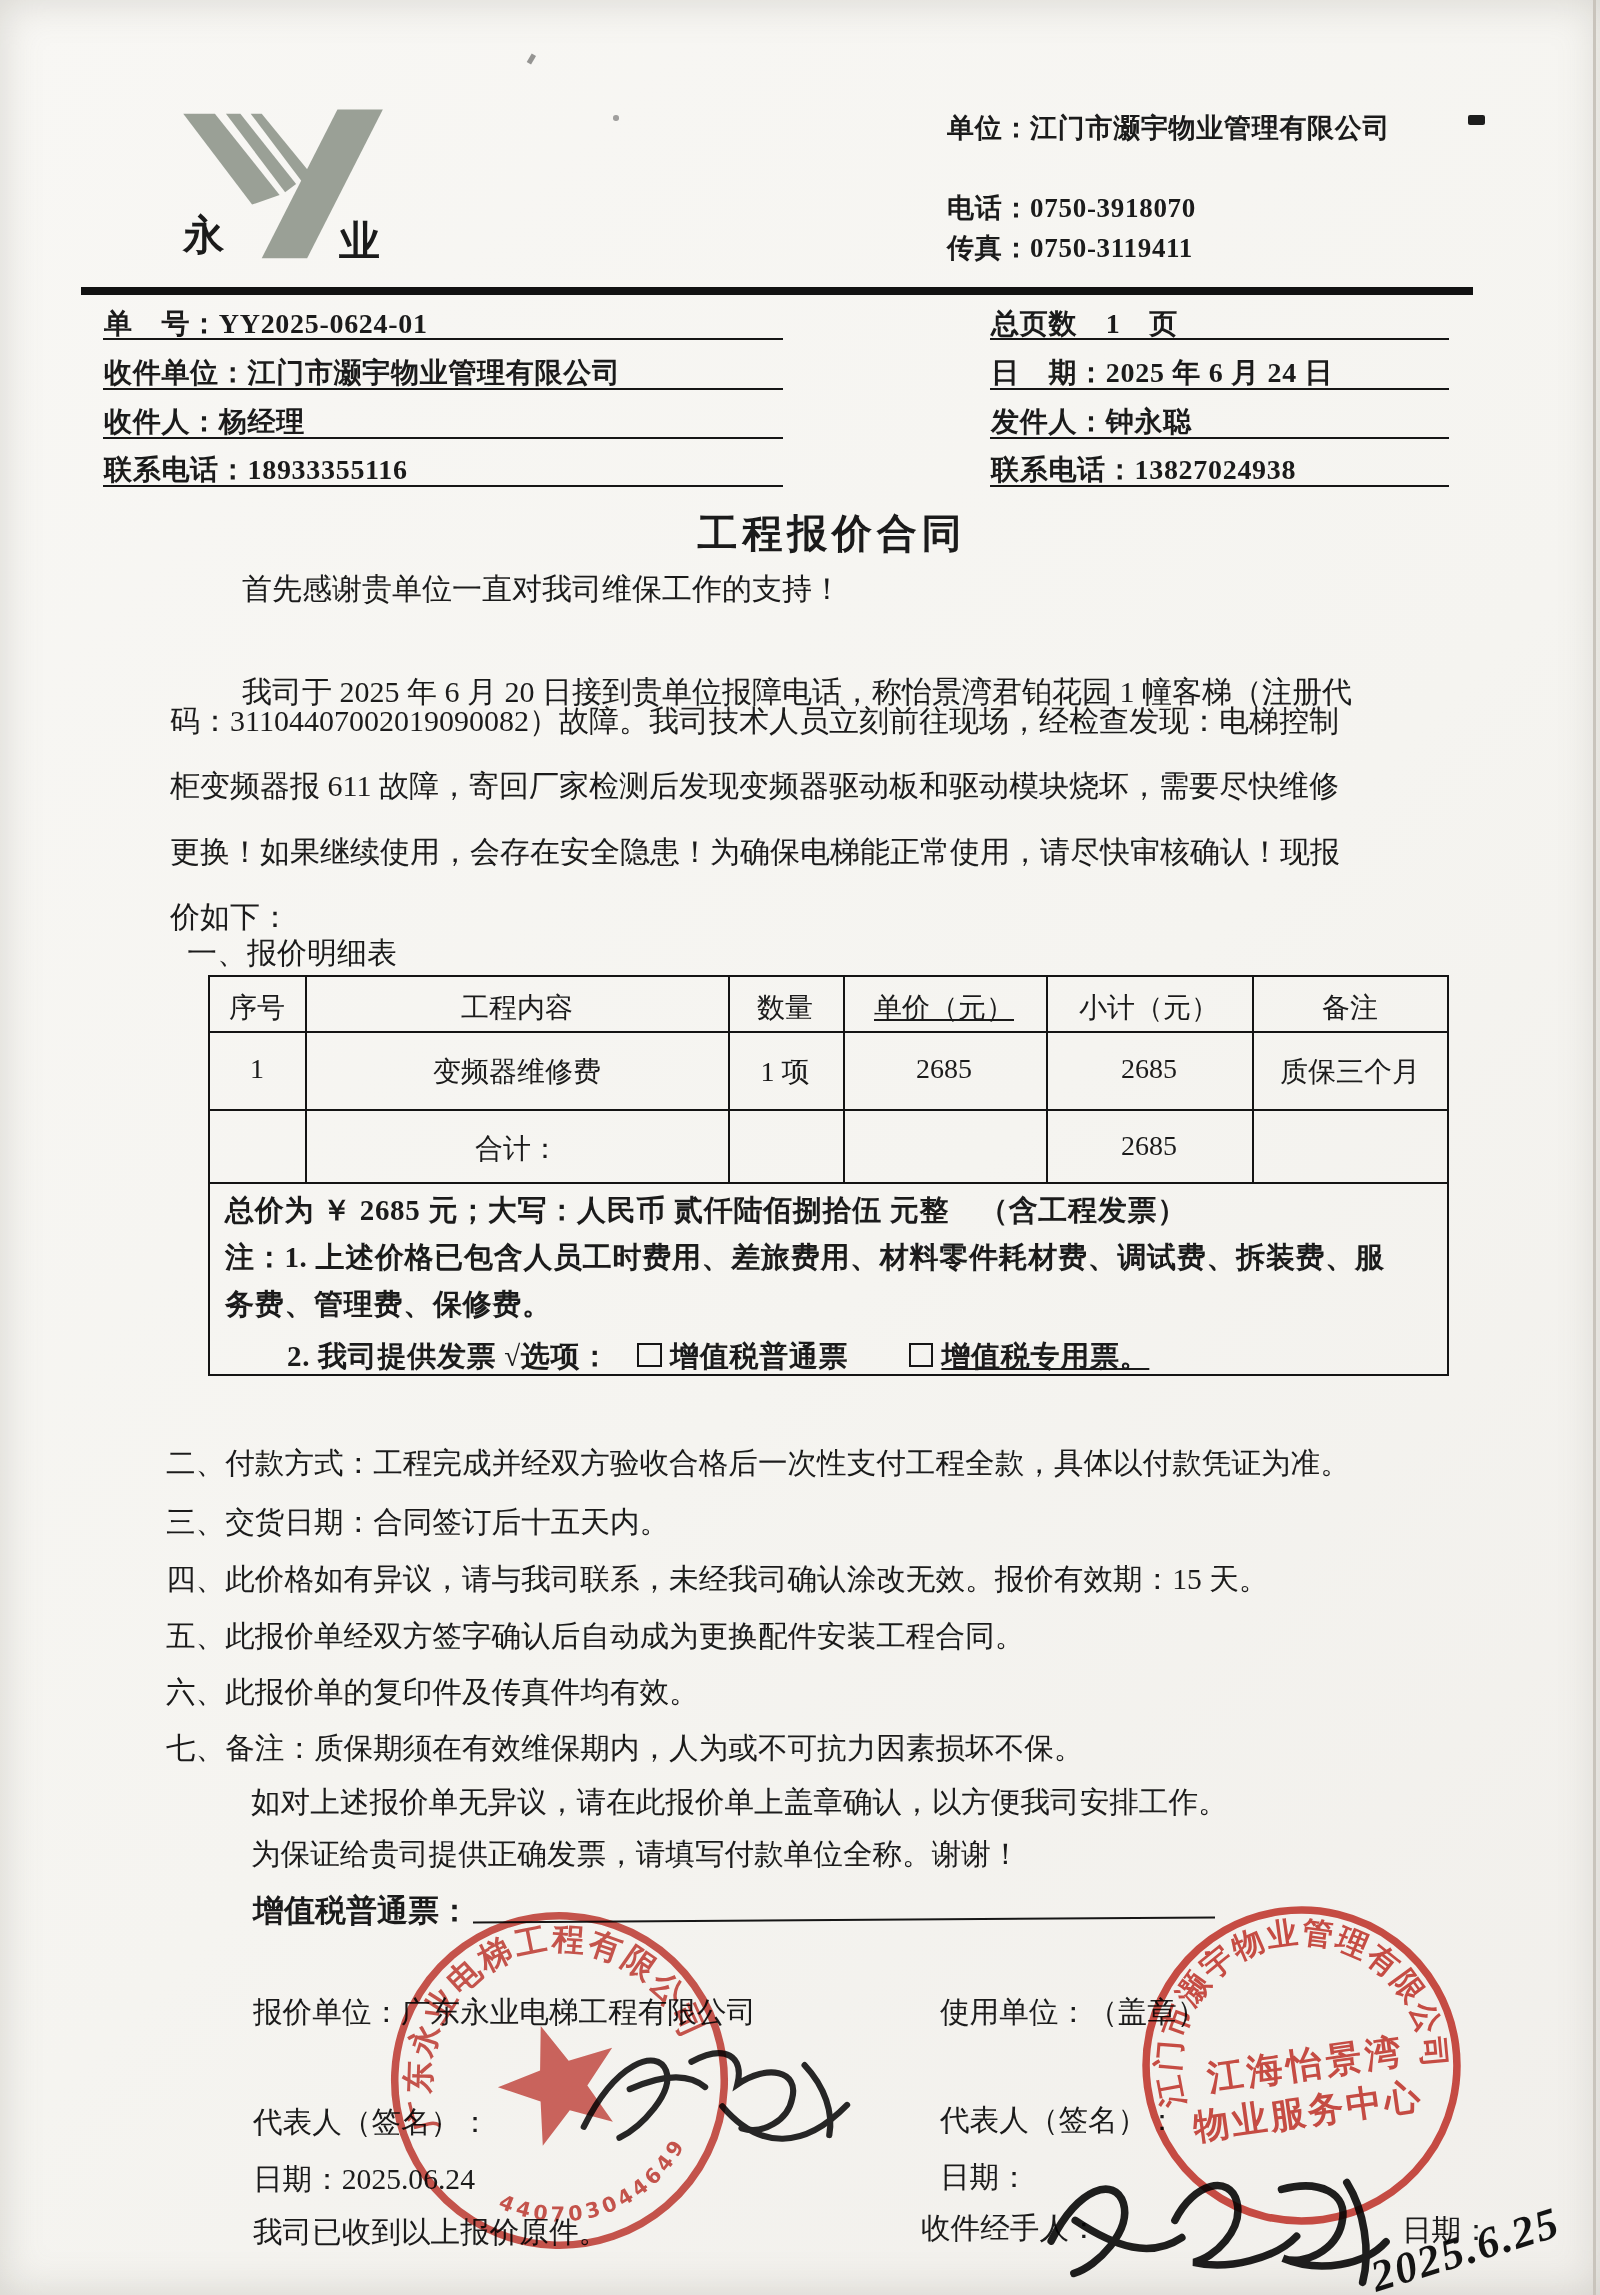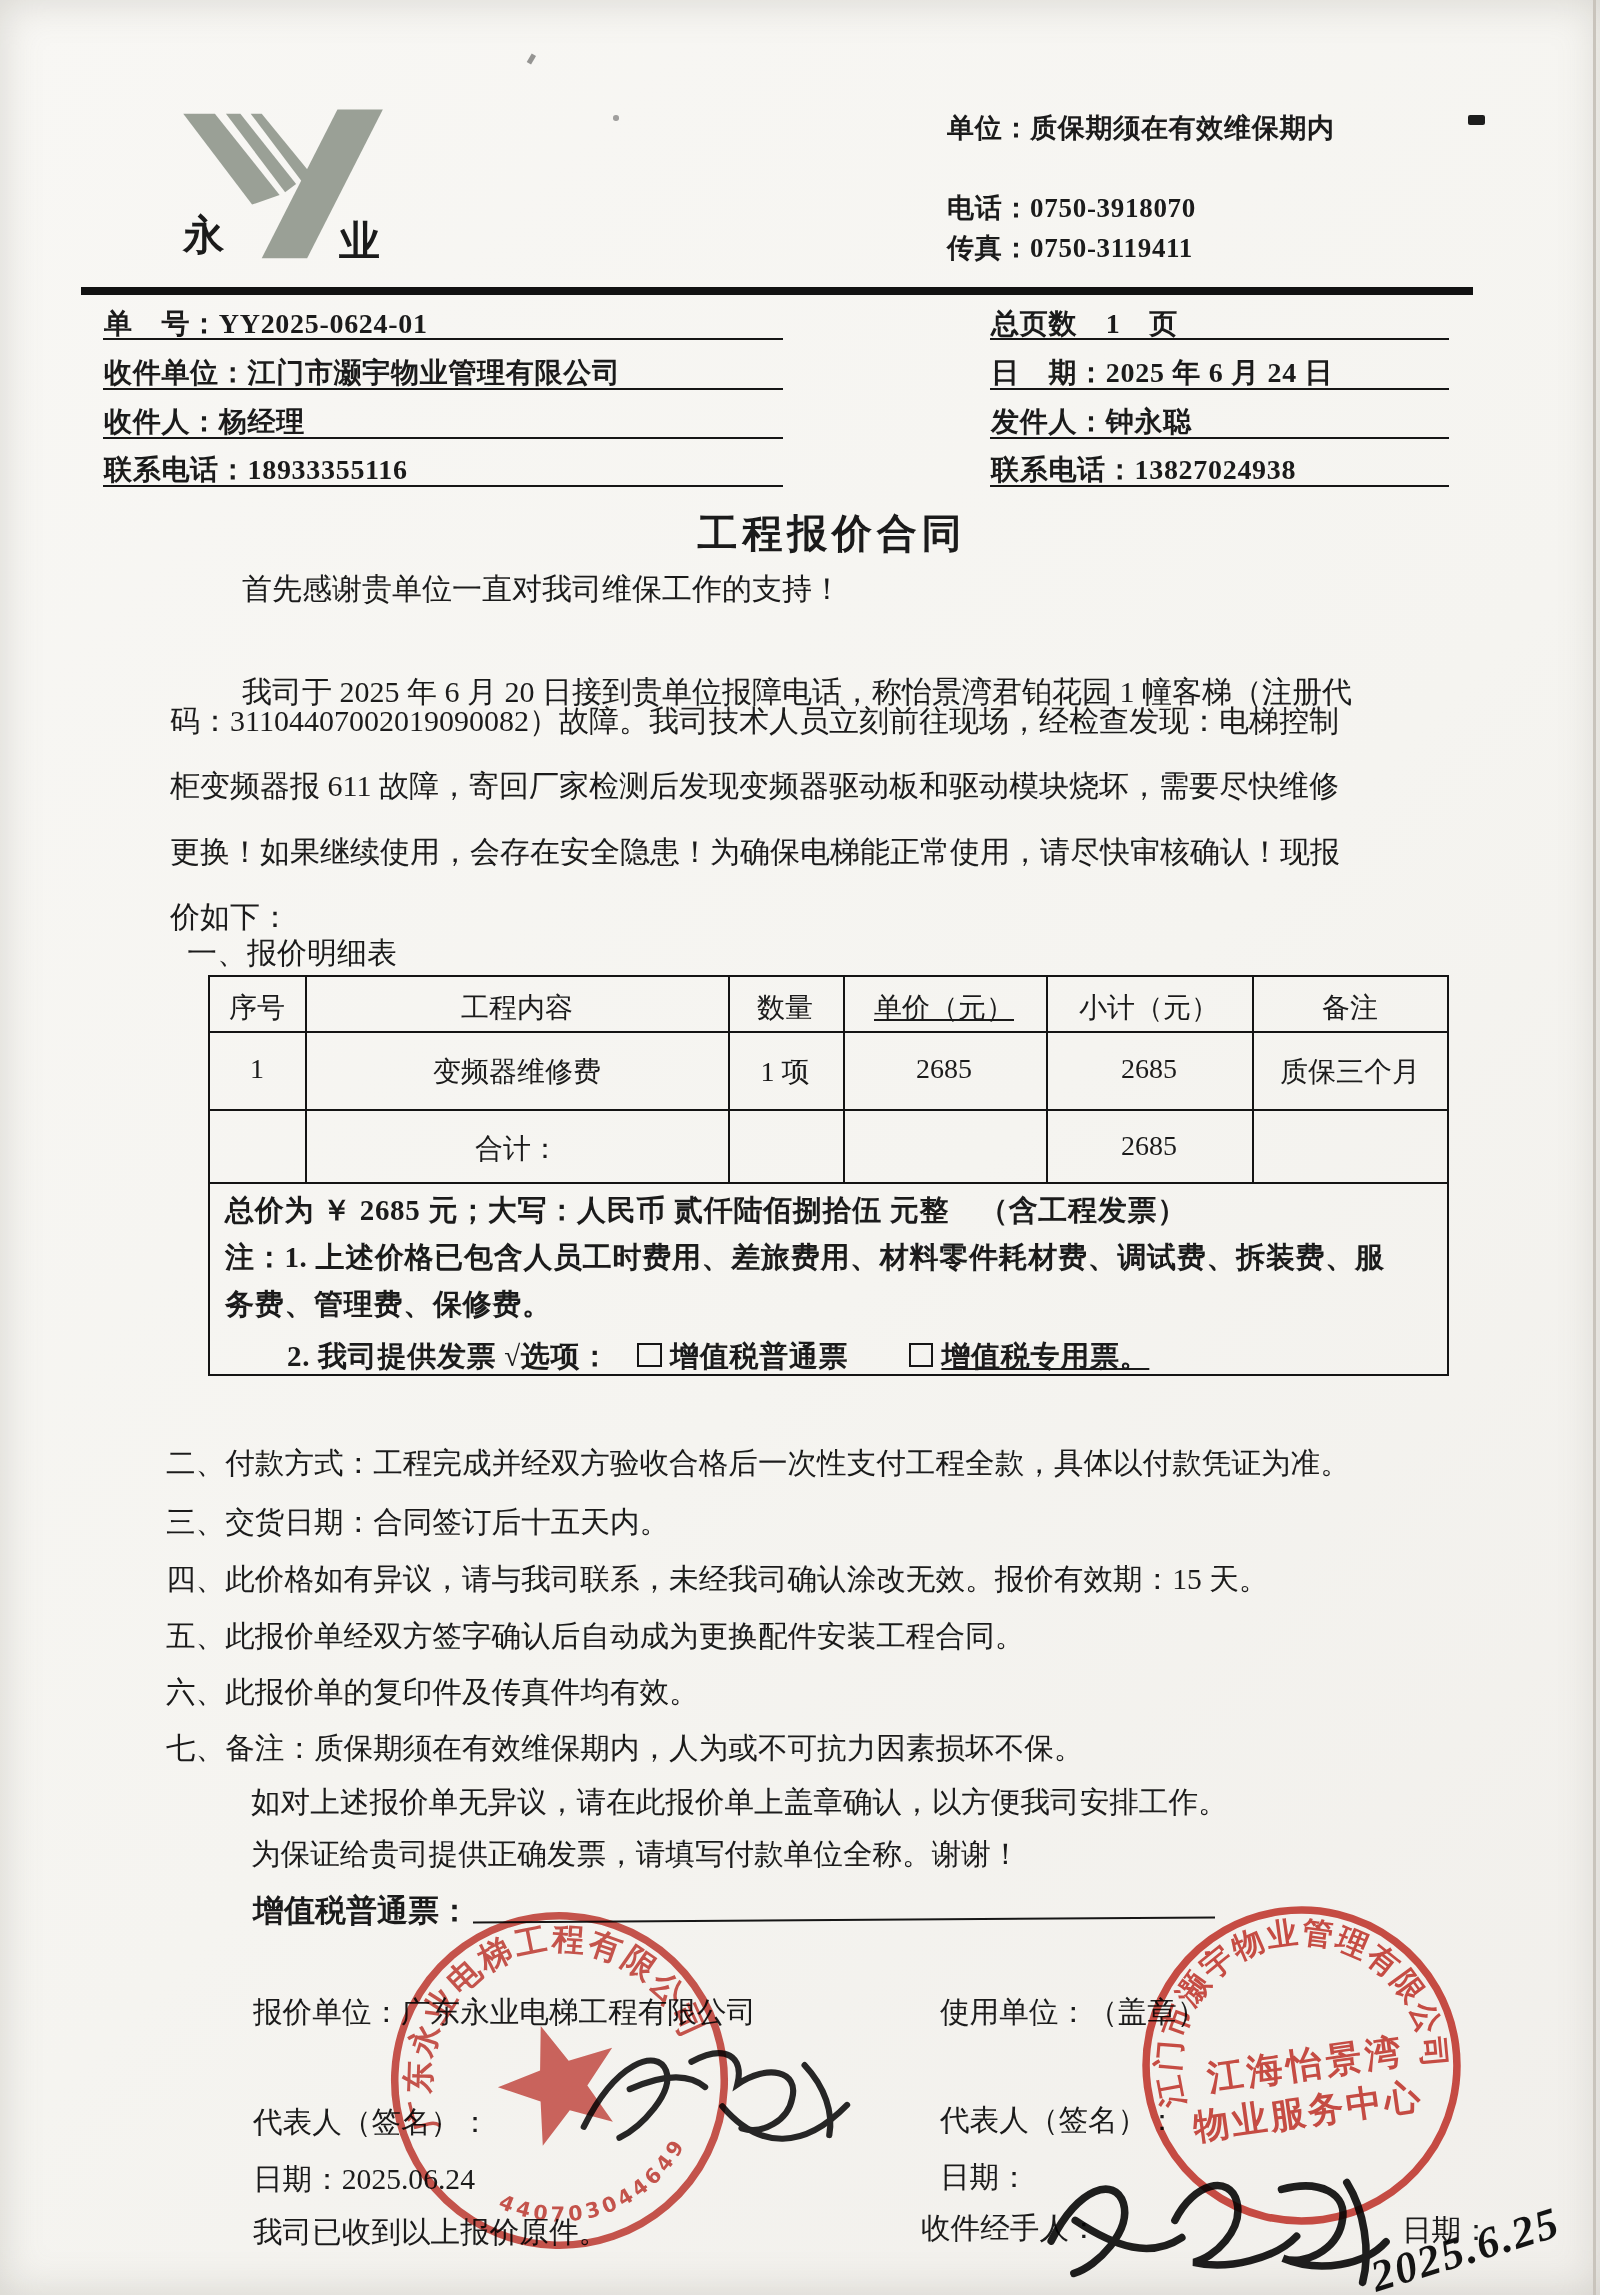--- a/index.html
+++ b/index.html
@@ -36,21 +36,21 @@
     <svg width="234" height="164" viewBox="0 0 340 238">
       <polygon points="12,14 58,14 152,132 112,146" fill="#9aa096"></polygon>
       <polygon points="74,14 95,14 176,116 160,128" fill="#9aa096"></polygon>
       <polygon points="110,14 126,14 198,102 184,112" fill="#9aa096"></polygon>
       <polygon points="236,8 302,8 192,224 126,224" fill="#9aa096"></polygon>
     </svg>
     <div class="abs b" style="left:8.2px;top:104px;font-size:41px;">永</div>
     <div class="abs b" style="left:164px;top:110px;font-size:41px;">业</div>
   </div>
 
-  <div class="abs company-line" style="left:947px;top:110px;">单位：质保期须在有效维保期内</div>
+  <div class="abs company-line" style="left:947px;top:110px;">单位：江门市灏宇物业管理有限公司</div>
   <div class="abs company-line" style="left:947px;top:190px;">电话：0750-3918070</div>
   <div class="abs company-line" style="left:947px;top:230px;">传真：0750-3119411</div>
 
   <div class="hline" style="left:81px;top:287px;width:1392px;height:7.6px;"></div>
 
   <div class="abs hdr" style="left:104px;top:305px;">单　号：YY2025-0624-01</div>
   <div class="abs hdr" style="left:991px;top:305px;">总页数　1　页</div>
   <div class="underline" style="left:103px;top:338px;width:680px;"></div>
   <div class="underline" style="left:990px;top:338px;width:459px;"></div>
 

